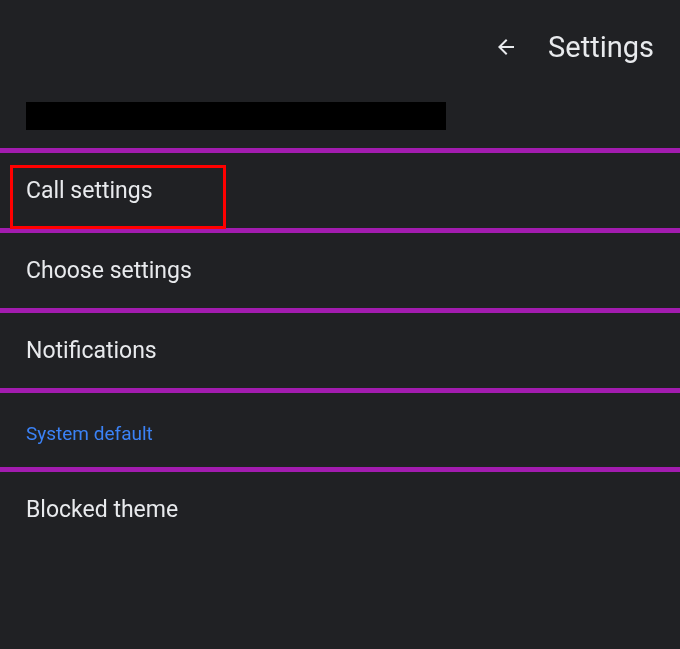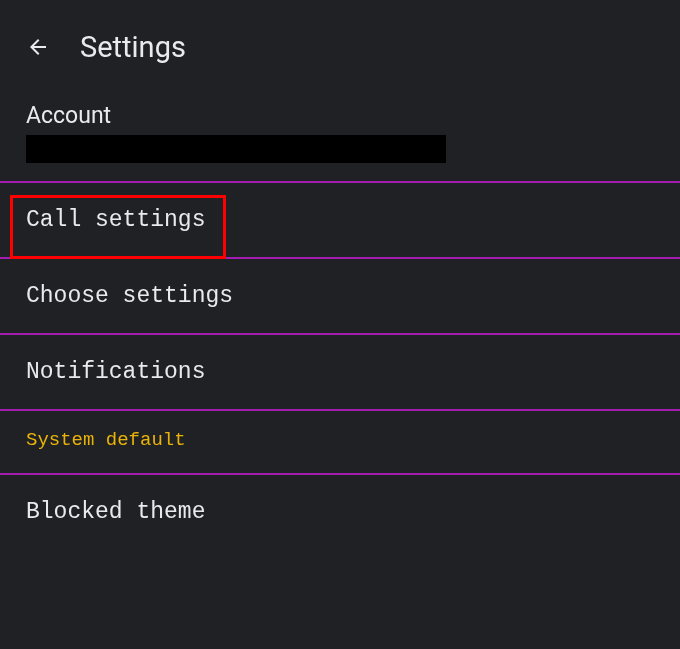--- a/index.html
+++ b/index.html
@@ -13,20 +13,21 @@
       background-color: #202124;
       font-family: 'Roboto', -apple-system, BlinkMacSystemFont, sans-serif;
       color: #e8eaed;
       overflow: hidden;
     }
     .header {
       display: flex;
       align-items: center;
       padding: 30px 26px 20px 26px;
       gap: 30px;
+      justify-content: flex-end;
     }
     .back-arrow {
       width: 24px;
       height: 24px;
       display: flex;
       align-items: center;
       justify-content: center;
       cursor: pointer;
     }
     .back-arrow svg {
@@ -48,36 +49,35 @@
       color: #e8eaed;
       margin-bottom: 6px;
     }
     .account-value {
       width: 420px;
       height: 28px;
       background-color: #000000;
     }
     .list-item {
       padding: 24px 26px;
-      border-top: 2px solid #a21caf;
+      border-top: 5px solid #a21caf;
       cursor: pointer;
-      font-family: Liberation Mono, monospace;
     }
     .list-item:last-child {
       border-bottom: none;
     }
     .item-label {
       font-size: 23px;
       font-weight: 400;
       color: #e8eaed;
     }
     .item-sublabel {
       font-size: 19px;
-      color: #eab308;
-      margin-top: 0;
+      color: #3b82f6;
+      margin-top: 11px;
     }
     .highlight-box {
       position: relative;
     }
     .highlight-box::after {
       content: '';
       position: absolute;
       left: 10px;
       top: 12px;
       width: 210px;
@@ -95,21 +95,20 @@
 <div class="header">
   <div class="back-arrow">
     <svg viewBox="0 0 24 24">
       <path d="M20 11H7.83l5.59-5.59L12 4l-8 8 8 8 1.41-1.41L7.83 13H20v-2z"></path>
     </svg>
   </div>
   <div class="page-title">Settings</div>
 </div>
 
 <div class="account-section">
-  <div class="account-label">Account</div>
   <div class="account-value"></div>
 </div>
 
 <div class="list-item highlight-box">
   <div class="item-label">Call settings</div>
 </div>
 
 <div class="list-item">
   <div class="item-label">Choose settings</div>
 </div>

